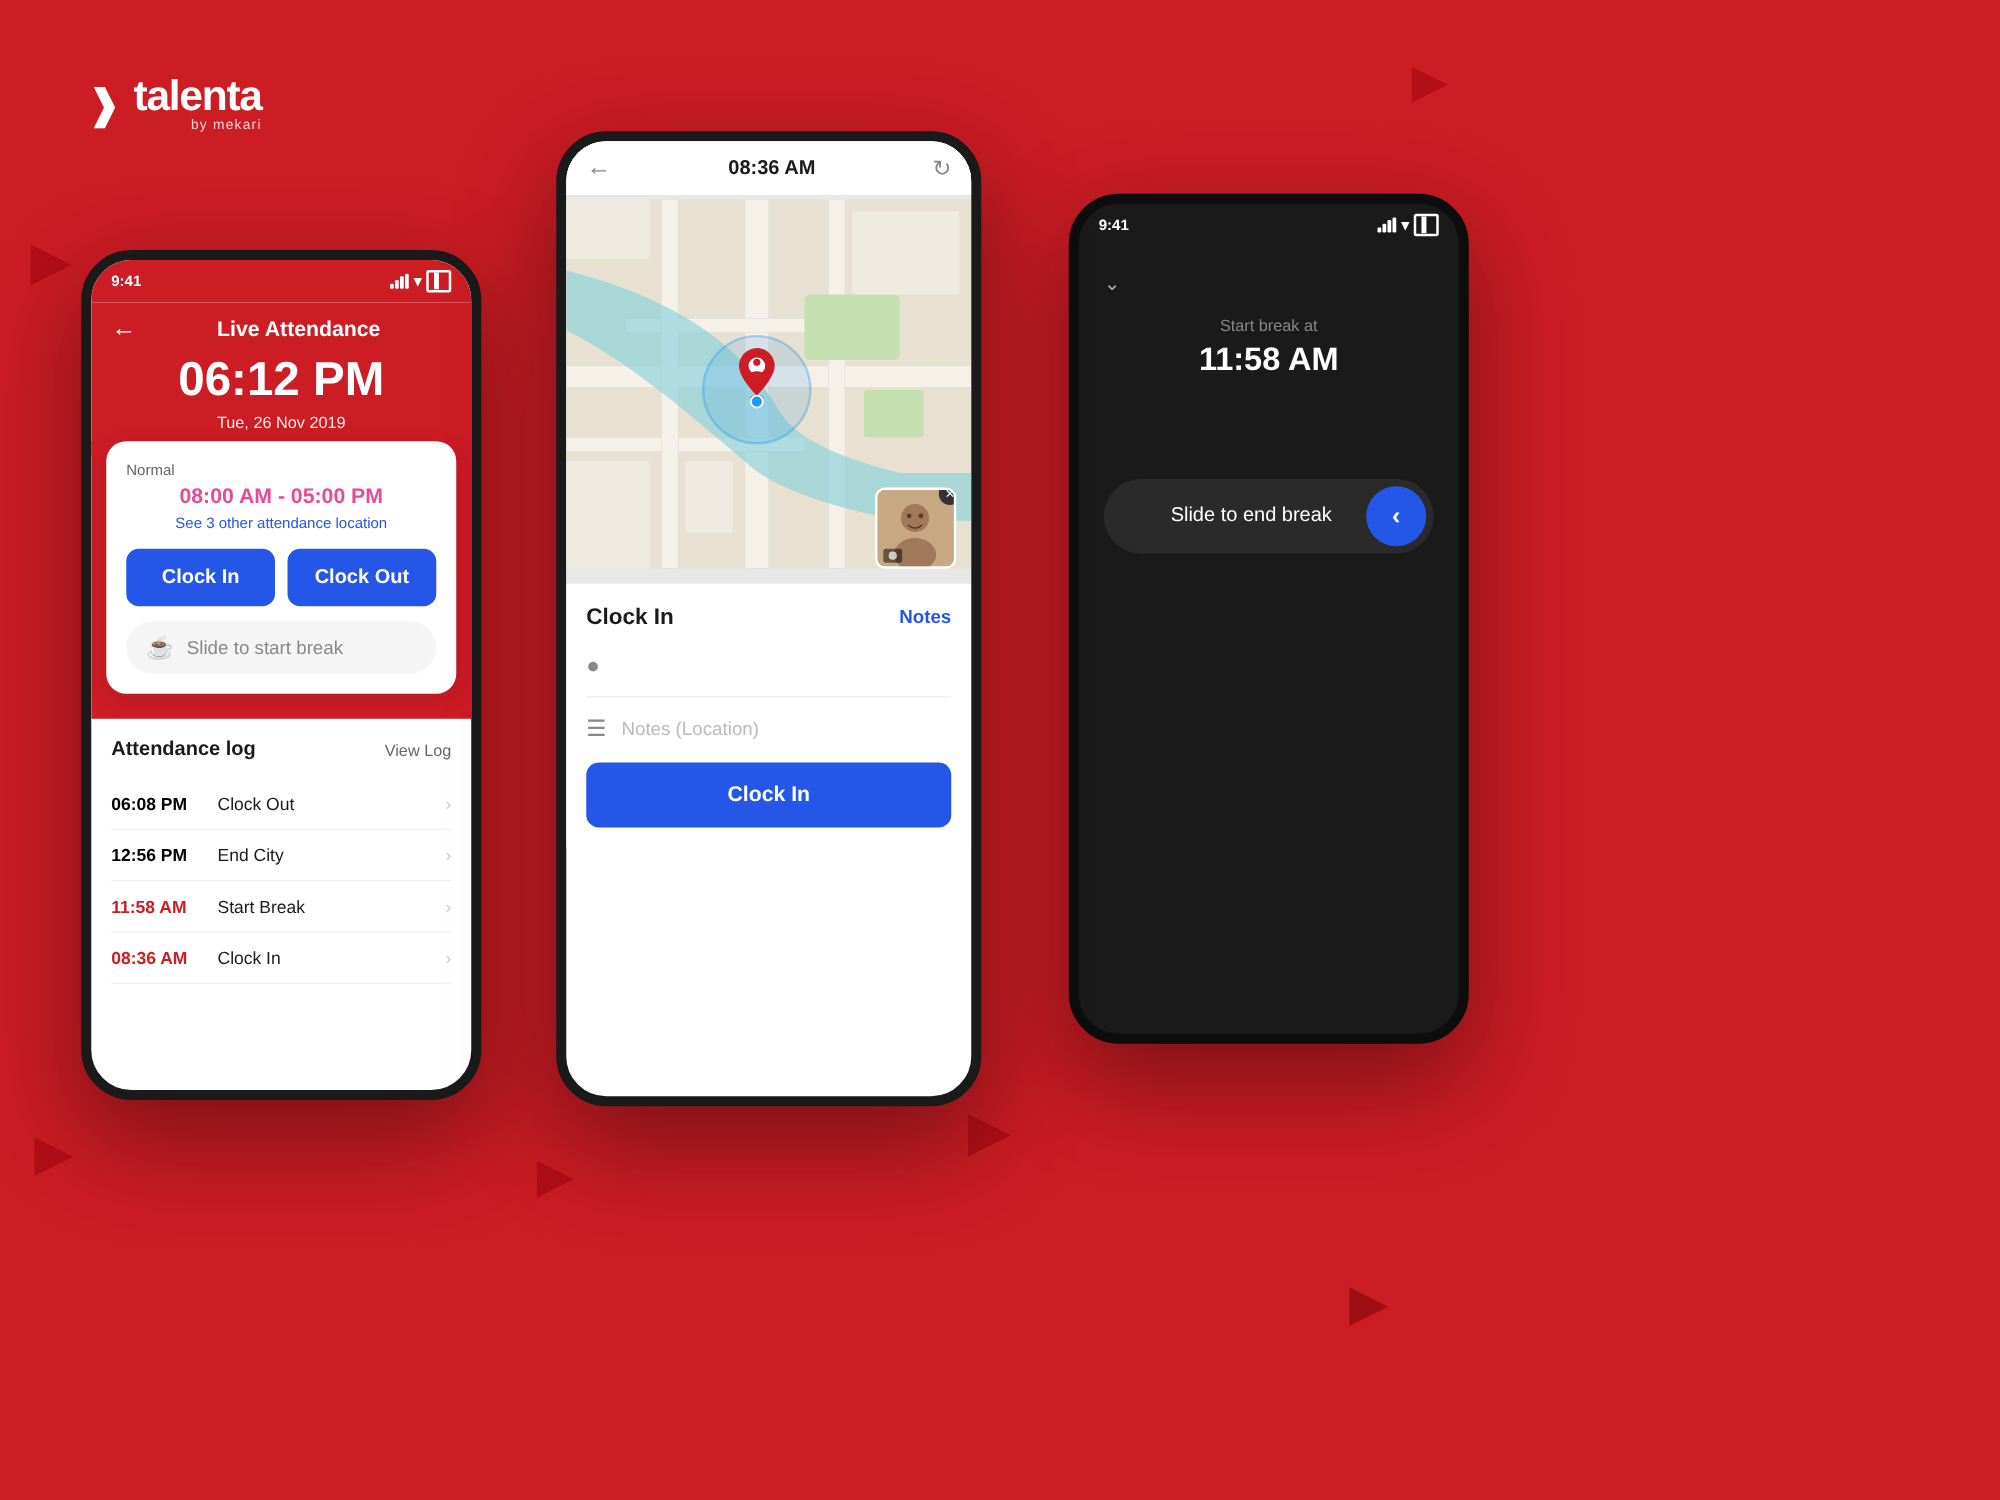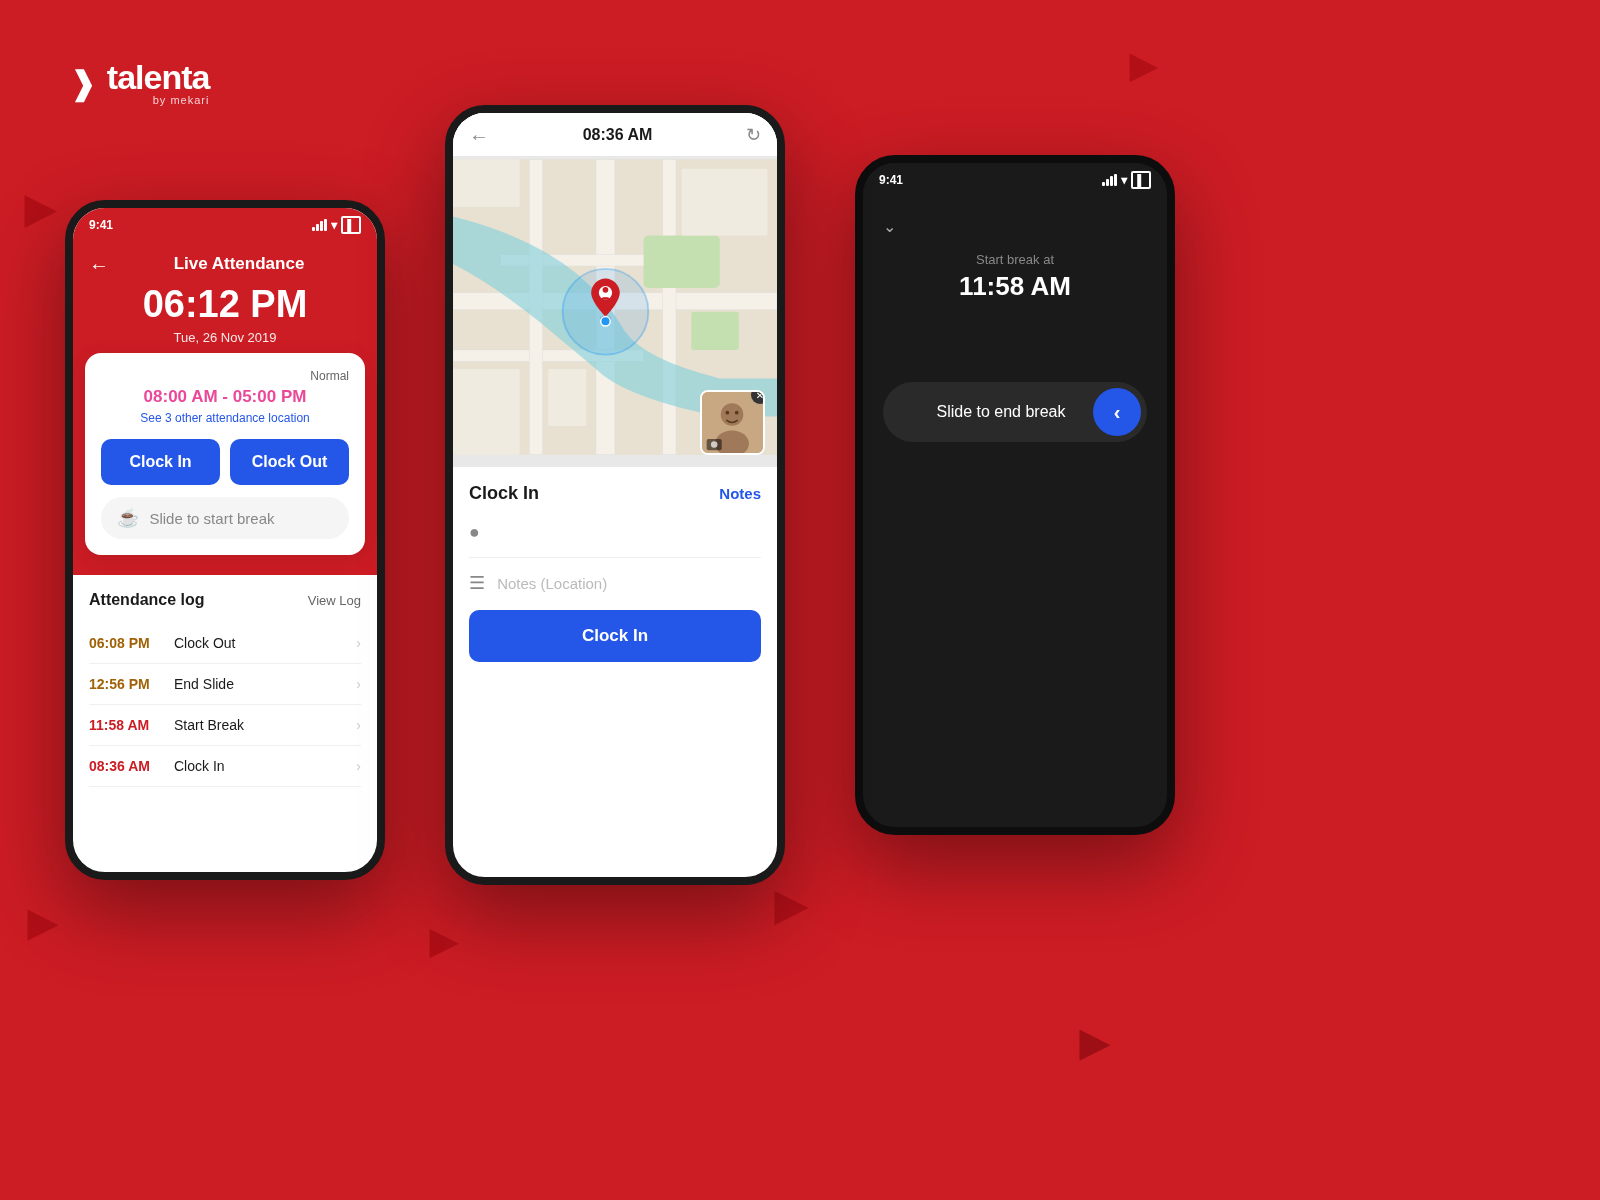--- a/index.html
+++ b/index.html
@@ -158,21 +158,21 @@
 
     .phone1-card {
       background: white;
       border-radius: 16px;
       margin: -12px 12px 0;
       padding: 16px;
       box-shadow: 0 4px 20px rgba(0,0,0,0.1);
     }
 
     .shift-label {
-      text-align: right;
+      text-align: left;
       font-size: 12px;
       color: #666;
       margin-bottom: 4px;
     }
 
     .shift-time {
       text-align: center;
       font-size: 17px;
       font-weight: 700;
       color: #ec4899;
@@ -249,21 +249,21 @@
       display: flex;
       align-items: center;
       padding: 12px 0;
       border-bottom: 1px solid #f0f0f0;
     }
 
     .log-time {
       font-size: 14px;
       font-weight: 600;
       width: 85px;
-      color: #a16207;
+      color: #000000;
     }
 
     .log-time.red {
       color: #cc1c24;
     }
 
     .log-action {
       flex: 1;
       font-size: 14px;
       color: #1a1a1a;
@@ -562,21 +562,21 @@
       <span class="log-link">View Log</span>
     </div>
 
     <div class="log-item">
       <span class="log-time">06:08 PM</span>
       <span class="log-action">Clock Out</span>
       <span class="log-chevron">›</span>
     </div>
     <div class="log-item">
       <span class="log-time">12:56 PM</span>
-      <span class="log-action">End Slide</span>
+      <span class="log-action">End City</span>
       <span class="log-chevron">›</span>
     </div>
     <div class="log-item">
       <span class="log-time red">11:58 AM</span>
       <span class="log-action">Start Break</span>
       <span class="log-chevron">›</span>
     </div>
     <div class="log-item">
       <span class="log-time red">08:36 AM</span>
       <span class="log-action">Clock In</span>

